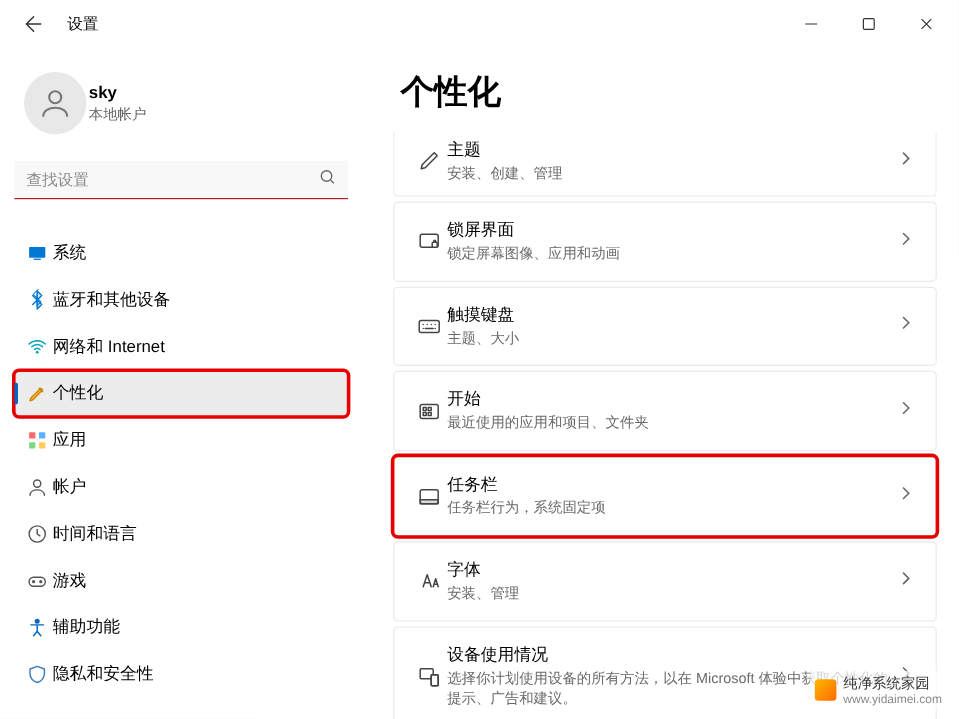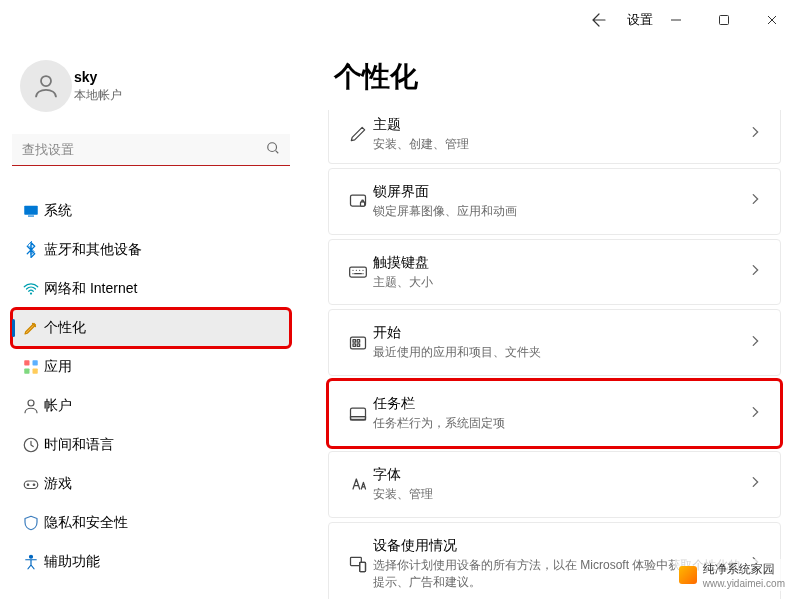--- a/index.html
+++ b/index.html
@@ -1,20 +1,20 @@
 <!DOCTYPE html>
 <html><head>
   <meta charset="utf-8">
   <style>
     * { margin: 0; padding: 0; box-sizing: border-box; font-family: "Segoe UI", "Microsoft YaHei", sans-serif; }
     body { width: 799px; height: 599px; background: #f5f5f5; overflow: hidden; position: relative; }
     
     .window { width: 100%; height: 100%; background: #fff; display: flex; flex-direction: column; }
     
-    .titlebar { height: 40px; display: flex; align-items: center; justify-content: flex-end; padding: 0 4px 0 16px; }
+    .titlebar { height: 40px; display: flex; align-items: center; justify-content: space-between; padding: 0 4px 0 16px; }
     .titlebar-left { display: flex; align-items: center; gap: 16px; }
     .back-btn { width: 24px; height: 24px; display: flex; align-items: center; justify-content: center; }
     .app-title { font-size: 13px; }
     .window-controls { display: flex; gap: 2px; }
     .win-ctrl { width: 46px; height: 32px; display: flex; align-items: center; justify-content: center; }
     
     .body-area { flex: 1; display: flex; overflow: hidden; }
     
     .sidebar { width: 302px; padding: 12px 12px 0 12px; overflow-y: auto; }
     .user-block { display: flex; align-items: center; gap: 2px; padding: 8px 4px 22px 8px; }
@@ -180,34 +180,34 @@
               <svg width="18" height="18" viewBox="0 0 24 24" fill="none" stroke-width="1.6" stroke-linecap="round" stroke-linejoin="round" stroke="#555">
                 <rect x="3" y="8" width="18" height="10" rx="5"></rect>
                 <circle cx="8" cy="13" r="1" fill="#555"></circle>
                 <circle cx="16" cy="13" r="1" fill="#555"></circle>
               </svg>
             </span>
             <span>游戏</span>
           </li>
           <li class="nav-item">
             <span class="nav-icon">
-              <svg width="18" height="18" viewBox="0 0 24 24" fill="none" stroke-width="1.6" stroke-linecap="round" stroke-linejoin="round" stroke="#3a7cbd" fill-opacity="0.15">
-                <path d="M12 3l8 3v5c0 5-3.5 9-8 10-4.5-1-8-5-8-10V6l8-3z"></path>
-              </svg>
-            </span>
-            <span>隐私和安全性</span>
-          </li>
-          <li class="nav-item">
-            <span class="nav-icon">
               <svg width="18" height="18" viewBox="0 0 24 24" fill="none" stroke-width="1.6" stroke-linecap="round" stroke-linejoin="round" stroke="#0067c0">
                 <circle cx="12" cy="5" r="2" fill="#0067c0"></circle>
                 <path d="M5 9h14M12 9v7M12 16l-4 5M12 16l4 5"></path>
               </svg>
             </span>
             <span>辅助功能</span>
+          </li>
+          <li class="nav-item">
+            <span class="nav-icon">
+              <svg width="18" height="18" viewBox="0 0 24 24" fill="none" stroke-width="1.6" stroke-linecap="round" stroke-linejoin="round" stroke="#3a7cbd" fill-opacity="0.15">
+                <path d="M12 3l8 3v5c0 5-3.5 9-8 10-4.5-1-8-5-8-10V6l8-3z"></path>
+              </svg>
+            </span>
+            <span>隐私和安全性</span>
           </li>
         </ul>
     </aside>
 
     <main class="content">
       <h1 class="page-title">个性化</h1>
       <div class="settings-list" id="settings-list">
           <div class="setting-item peek-top">
     <span class="setting-icon">
               <svg width="20" height="20" viewBox="0 0 24 24" fill="none" stroke="#444" stroke-width="1.5" stroke-linecap="round" stroke-linejoin="round">

